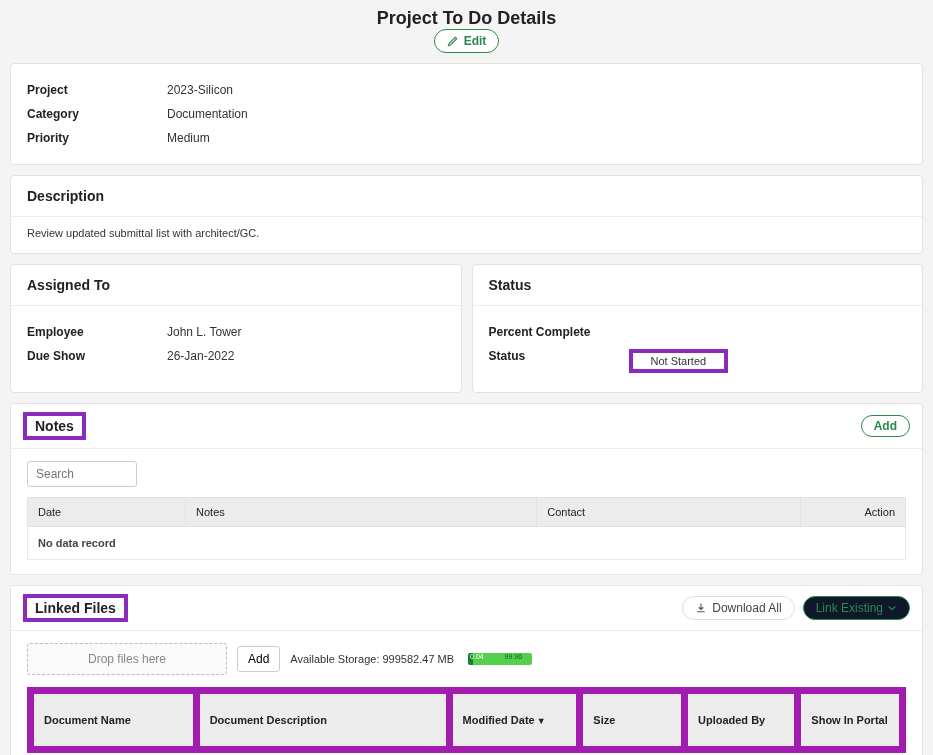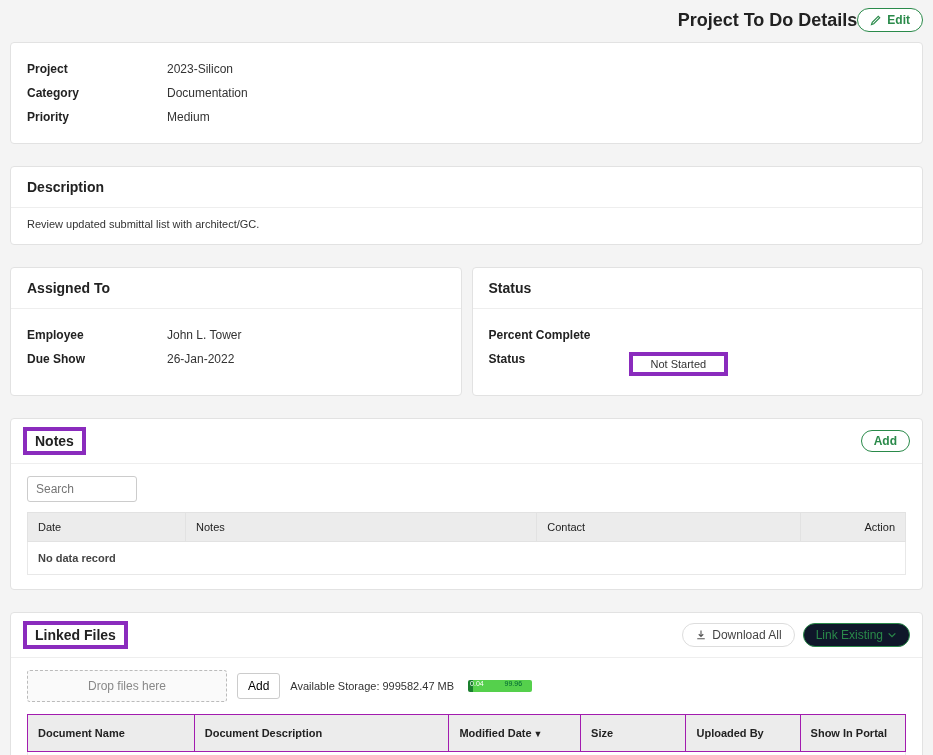--- a/index.html
+++ b/index.html
@@ -1,22 +1,22 @@
 <!DOCTYPE html>
 <html><head>
 <meta charset="utf-8">
 <style>
 * { box-sizing: border-box; margin: 0; padding: 0; }
 body { font-family: -apple-system, BlinkMacSystemFont, "Segoe UI", Arial, sans-serif; background: #f4f4f4; color: #222; font-size: 13px; }
 .page { padding: 8px 10px; }
-.header-row { display: flex; justify-content: flex-end; align-items: center; margin-bottom: 10px; }
+.header-row { display: flex; justify-content: flex-end; align-items: center; margin-bottom: 10px; flex-direction: column; }
 .page-title { font-size: 18px; font-weight: 700; }
 .edit-btn { border: 1px solid #2a8a4a; color: #2a8a4a; background: #fff; border-radius: 14px; padding: 4px 12px; font-size: 12px; font-weight: 600; cursor: pointer; display: inline-flex; align-items: center; gap: 5px; }
 .edit-btn svg { width: 12px; height: 12px; }
-.card { background: #fff; border: 1px solid #e2e2e2; border-radius: 4px; margin-bottom: 22px; }
+.card { background: #fff; border: 1px solid #e2e2e2; border-radius: 4px; margin-bottom: 10px; }
 .card-body { padding: 14px 16px; }
 .card-header { padding: 12px 16px; border-bottom: 1px solid #eee; font-size: 14px; font-weight: 700; display:flex; justify-content:space-between; align-items:center; }
 .kv-row { display: flex; padding: 5px 0; font-size: 12px; }
 .kv-label { width: 140px; font-weight: 600; color: #222; }
 .kv-value { color: #333; }
 .two-col { display: flex; gap: 10px; }
 .two-col .card { flex: 1; }
 .desc-text { font-size: 11px; color: #333; padding: 10px 16px 14px; }
 .add-btn { border: 1px solid #2a8a4a; color: #2a8a4a; background: #fff; border-radius: 14px; padding: 3px 12px; font-size: 12px; font-weight: 600; cursor: pointer; }
 .search-input { border: 1px solid #ccc; border-radius: 3px; padding: 5px 8px; width: 110px; font-size: 12px; margin: 12px 16px 10px; }
@@ -29,21 +29,21 @@
 .download-btn svg { width:12px; height:12px; }
 .link-existing-btn { border: 1px solid #2a8a4a; color: #2a8a4a; background: #0f172a; border-radius: 14px; padding: 4px 12px; font-size: 12px; font-weight:400; cursor: pointer; display:inline-flex; align-items:center; gap:4px; }
 .drop-row { display:flex; align-items:center; gap: 10px; padding: 12px 16px 8px; flex-wrap: wrap; }
 .drop-zone { border: 1px dashed #bbb; border-radius: 3px; padding: 8px 4px; width: 200px; text-align:center; color:#888; font-size:12px; background:#fafafa; }
 .add-btn-sm { border: 1px solid #ccc; background:#fff; border-radius:3px; padding:5px 10px; font-size:12px; cursor:pointer; }
 .storage-text { font-size:11px; color:#333; }
 .storage-bar { display:inline-block; width: 64px; height: 12px; background: linear-gradient(to right, #1a7f2e 0%, #1a7f2e 8%, #55d04c 8%, #55d04c 100%); border-radius:2px; vertical-align: middle; margin-left:4px; position:relative; }
 .storage-bar::before { content:"0.04"; position:absolute; left:2px; top:0; font-size:7px; color:#fff; }
 .storage-bar::after { content:"99.96"; position:absolute; right:10px; top:0; font-size:7px; color:#063; }
 .files-table { width: calc(100% - 32px); margin: 4px 16px 14px; border-collapse: collapse; font-size:11px; }
-.files-table thead th { background:#ececec; text-align:left; padding:12px 10px; font-weight:700; border:1px solid #a21caf; }
+.files-table thead th { background:#ececec; text-align:left; padding:20px 10px; font-weight:700; border:7px solid #a21caf; }
 .files-table tbody td { padding:10px; border:1px solid #e8e8e8; color:#444; }
 .hl-box { border: 4px solid #8a2bbd; display:inline-block; padding: 2px 8px; }
 .hl-badge { border: 4px solid #8a2bbd; display:inline-block; padding: 2px 18px; font-size:11px; color:#333; }
 .card-header.hl { padding:8px 12px; }
 .sort-caret { font-size:9px; margin-left:2px; }
 </style>
 </head>
 <body>
 
 <div class="page">

